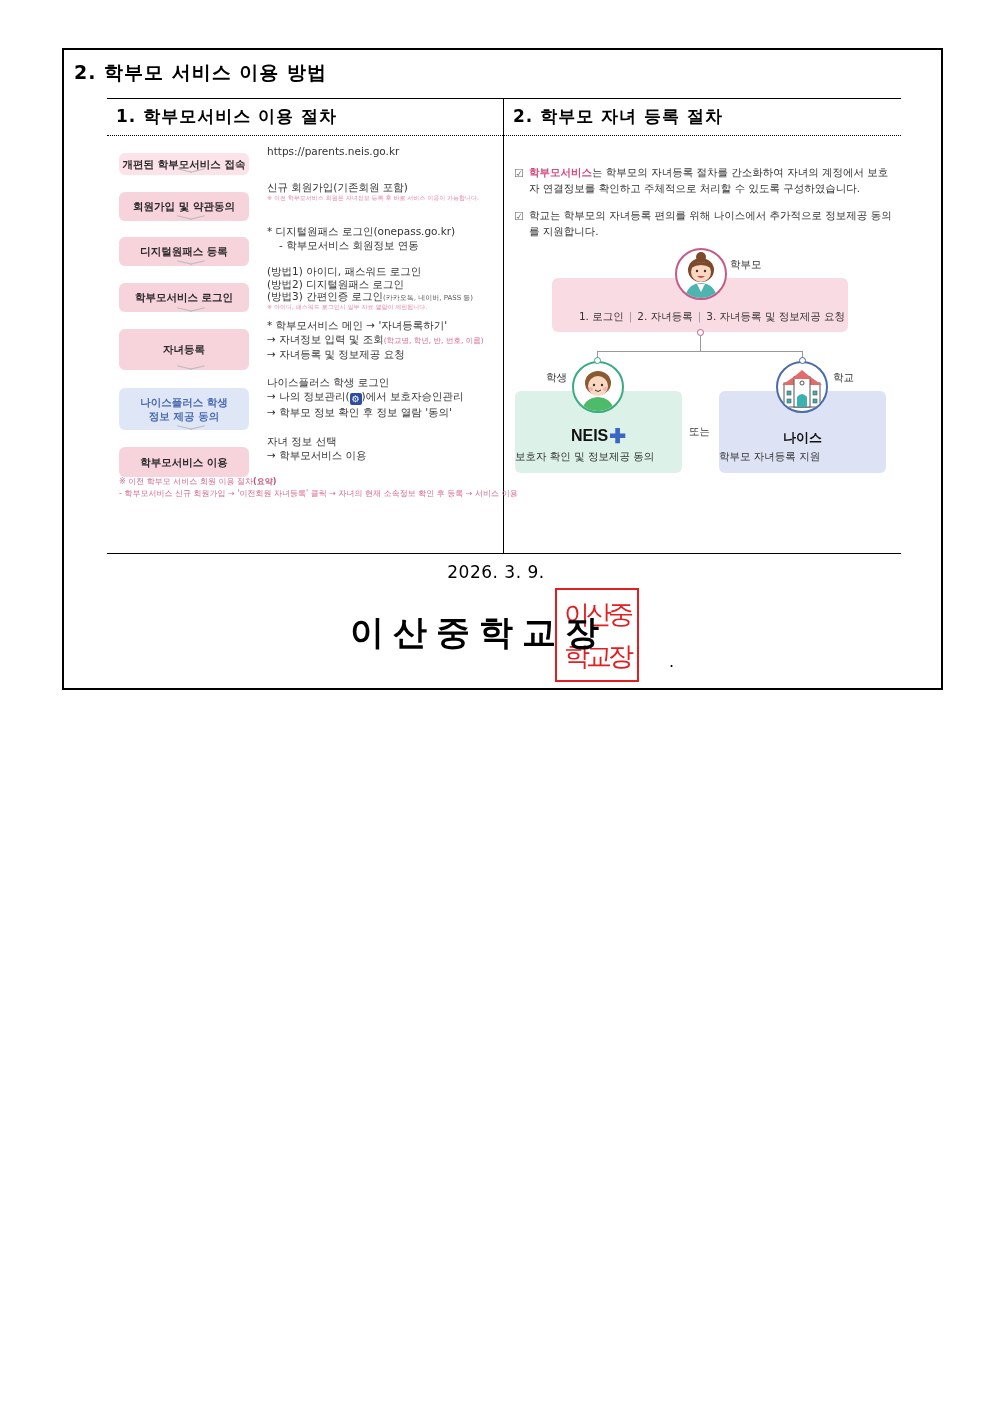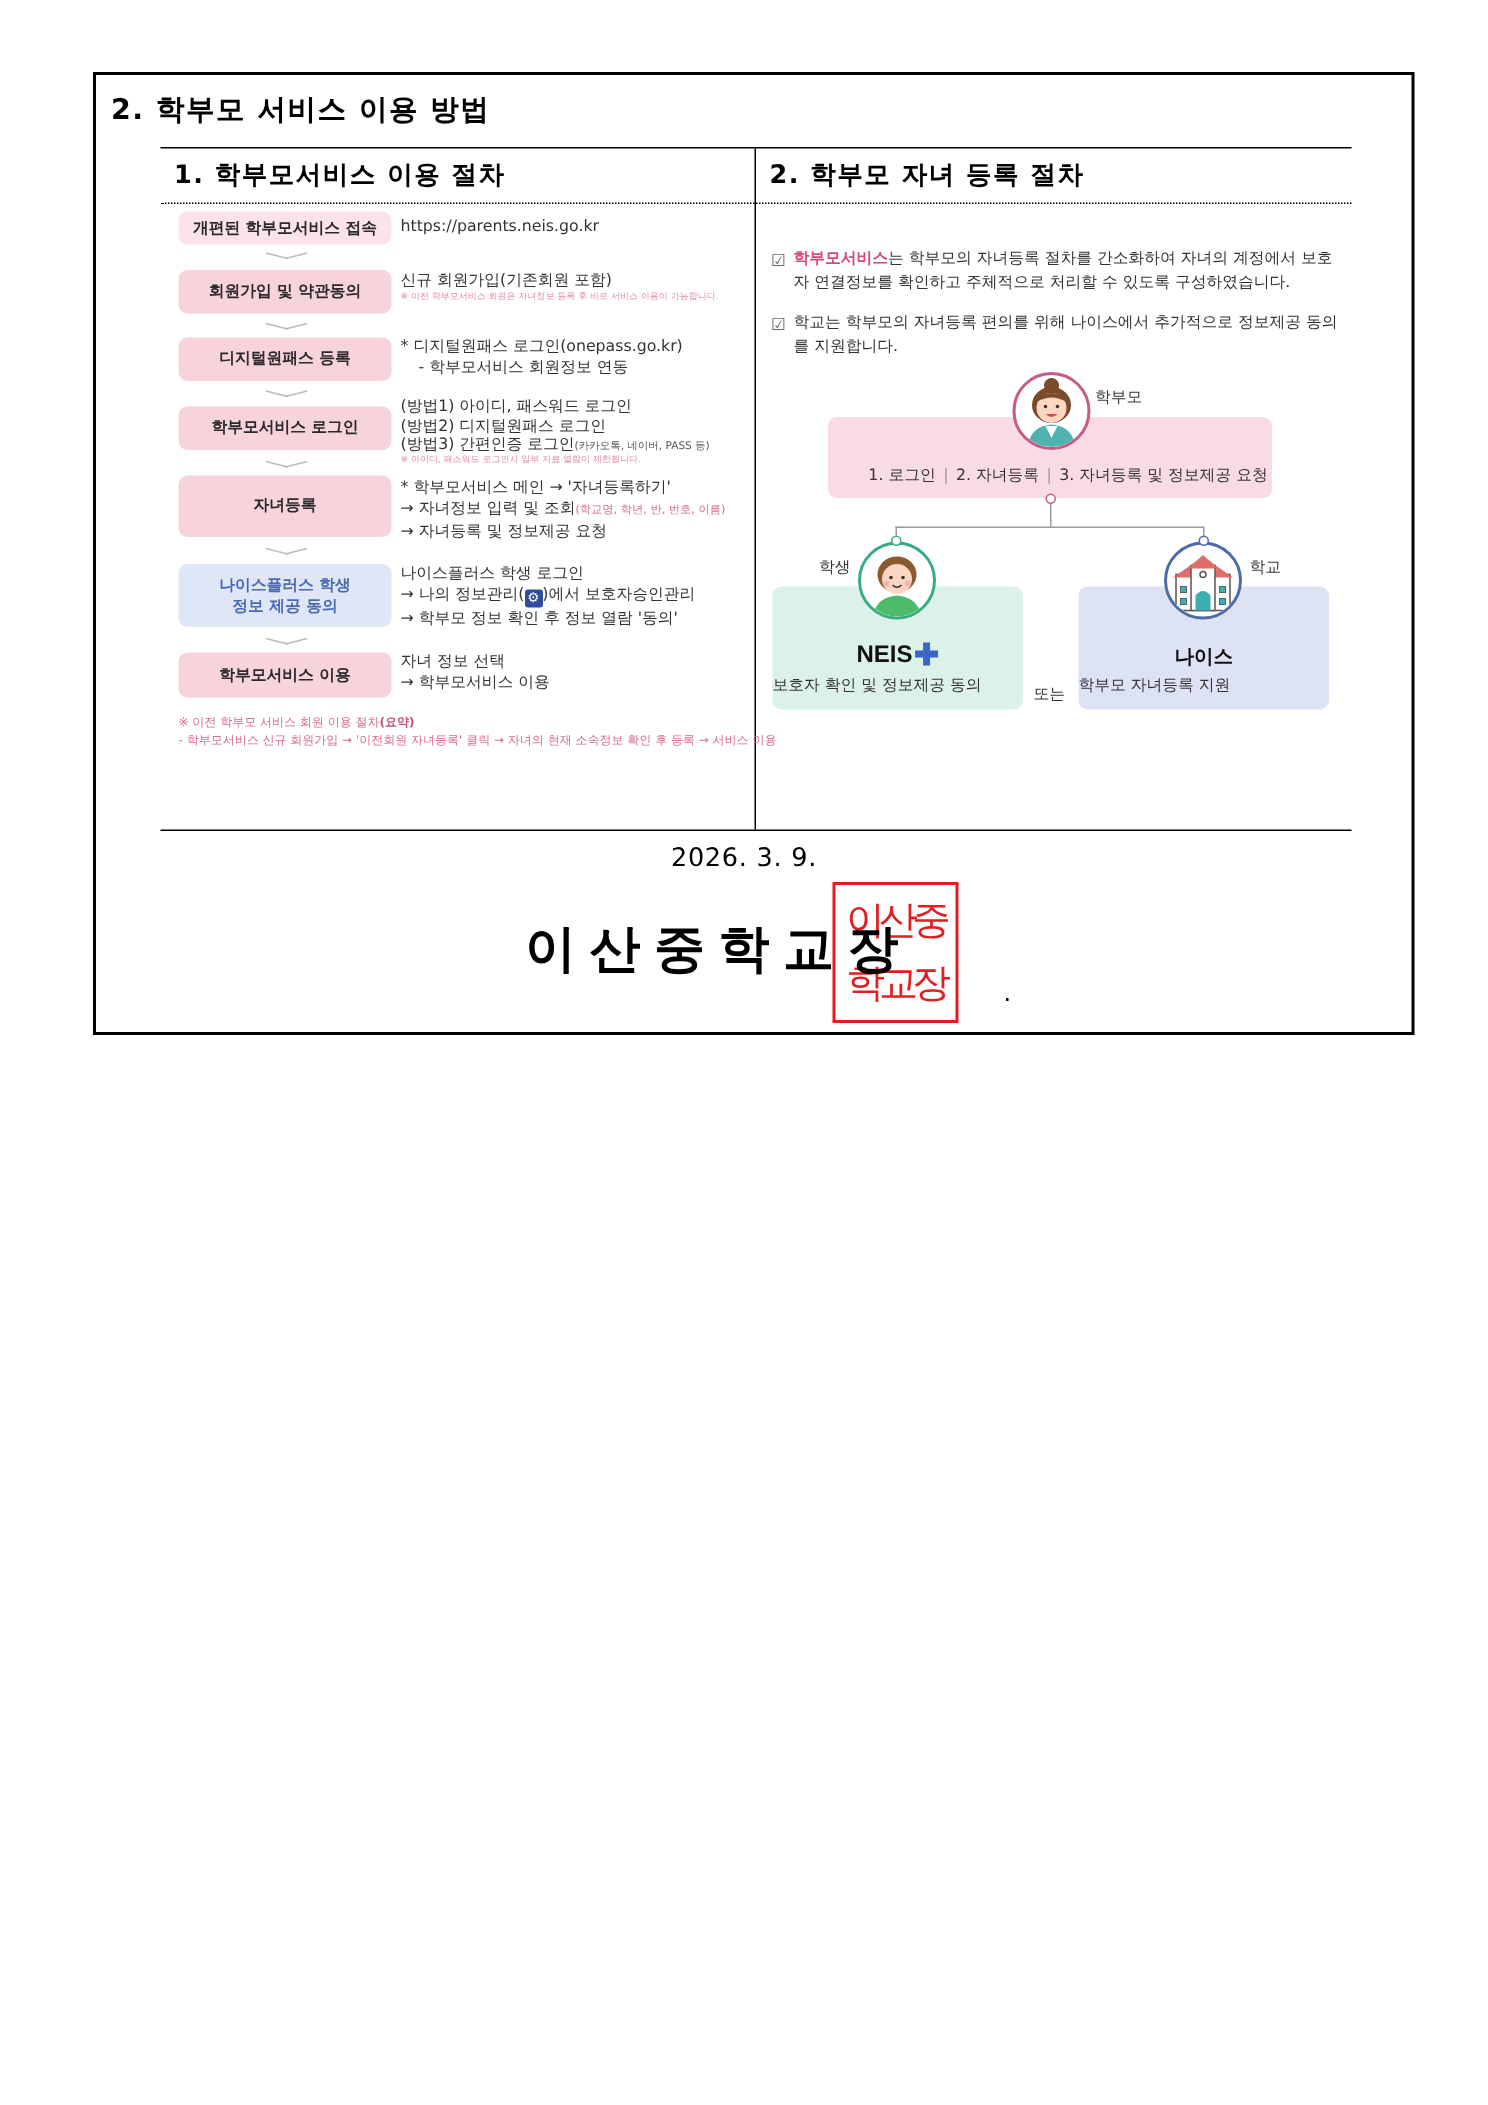--- a/index.html
+++ b/index.html
@@ -10,21 +10,21 @@
   .section-title { position: absolute; left: 10px; top: 10px; font-size: 19px; font-weight: bold; letter-spacing: 1px; color: #000; }
 
   .table { position: absolute; left: 43px; top: 48px; width: 794px; height: 456px; border-top: 1.5px solid #000; border-bottom: 1.5px solid #000; }
   .col { position: absolute; top: 0; height: 100%; }
   .col-left { left: 0; width: 397px; border-right: 1.5px solid #000; }
   .col-right { left: 397px; width: 397px; }
   .col-head { height: 37px; border-bottom: 1.5px dotted #000; padding: 6px 0 0 9px; font-size: 17px; font-weight: bold; letter-spacing: 1px; color: #000; }
 
   
   .flow { position: relative; width: 100%; height: 415px; }
-  .step { position: absolute; left: 12px; width: 142px; border-radius: 6px; background: #f7d3dc; display: flex; align-items: center; justify-content: center; text-align: center; font-size: 10.5px; font-weight: bold; color: #2a2a2a; line-height: 1.35; }
+  .step { position: absolute; left: 12px; width: 130px; border-radius: 6px; background: #f7d3dc; display: flex; align-items: center; justify-content: center; text-align: center; font-size: 10.5px; font-weight: bold; color: #2a2a2a; line-height: 1.35; margin-top: 12px; }
   .step.blue { background: #dfe6f6; color: #4a6bb3; }
   .step.light { background: #fbe3e9; }
   .chev { position: absolute; left: 70px; width: 28px; height: 8px; }
   .chev::before, .chev::after { content: ""; position: absolute; top: 3px; width: 15px; height: 1px; background: #bbb; }
   .chev::before { left: 0; transform: rotate(14deg); }
   .chev::after { right: 0; transform: rotate(-14deg); }
 
   .desc { position: absolute; left: 160px; font-size: 10.5px; color: #333; line-height: 1.38; white-space: nowrap; }
   .desc .small-pink { font-size: 6px; color: #e58aa4; display: block; line-height: 1.4; }
   .desc .pink-inline { font-size: 7.5px; color: #d66b8c; }
@@ -54,21 +54,21 @@
   .node { position: absolute; width: 7px; height: 7px; border-radius: 50%; background: #fff; border: 1.5px solid #c65a88; }
   .node.green { border-color: #3bab82; }
   .node.blue { border-color: #4b6ca8; }
 
   .student-box { position: absolute; left: 11px; top: 255px; width: 167px; height: 82px; background: #dcf1e8; border-radius: 6px; }
   .school-box { position: absolute; left: 215px; top: 255px; width: 167px; height: 82px; background: #dde3f5; border-radius: 6px; }
   .neis-logo { position: absolute; left: 0; width: 100%; top: 33px; text-align: center; font-size: 16px; font-weight: bold; color: #111; font-family: "Liberation Sans", sans-serif; }
   .neis-plus { display: inline-block; color: #3b66c4; font-size: 20px; font-weight: bold; vertical-align: -2px; margin-left: 1px; }
   .box-sub { position: absolute; left: 0; width: 100%; top: 59px; text-align: left; font-size: 10.5px; color: #333; }
   .school-title { position: absolute; left: 0; width: 100%; top: 38px; text-align: center; font-size: 13px; font-weight: bold; color: #111; }
-  .or-label { position: absolute; left: 185px; top: 289px; font-size: 10.5px; color: #333; margin-top: 31px; }
+  .or-label { position: absolute; left: 185px; top: 289px; font-size: 10.5px; color: #333; }
 
   
   .date { position: absolute; left: 0; width: 100%; top: 562px; text-align: center; font-size: 17px; color: #000; letter-spacing: 0.5px; padding-right: 0; }
   .principal { position: absolute; left: 350px; top: 610px; font-size: 34px; font-weight: bold; letter-spacing: 9px; color: #000; z-index: 2; }
   .seal { position: absolute; left: 555px; top: 588px; width: 84px; height: 94px; border: 2px solid #e02020; z-index: 1; }
   .seal-text { position: absolute; inset: 3px; color: #e02020; font-size: 26px; line-height: 42px; text-align: center; letter-spacing: -4px; font-family: "DejaVu Serif", serif; overflow: hidden; word-break: break-all; }
   .dot { position: absolute; left: 669px; top: 652px; font-size: 16px; color: #000; }
 </style>
 </head>
 <body>

